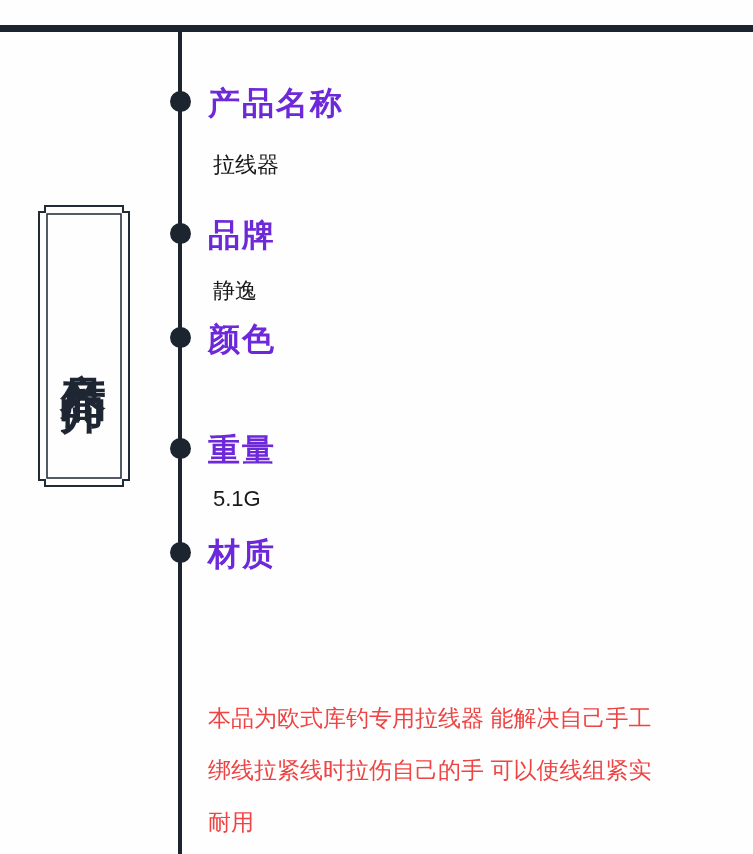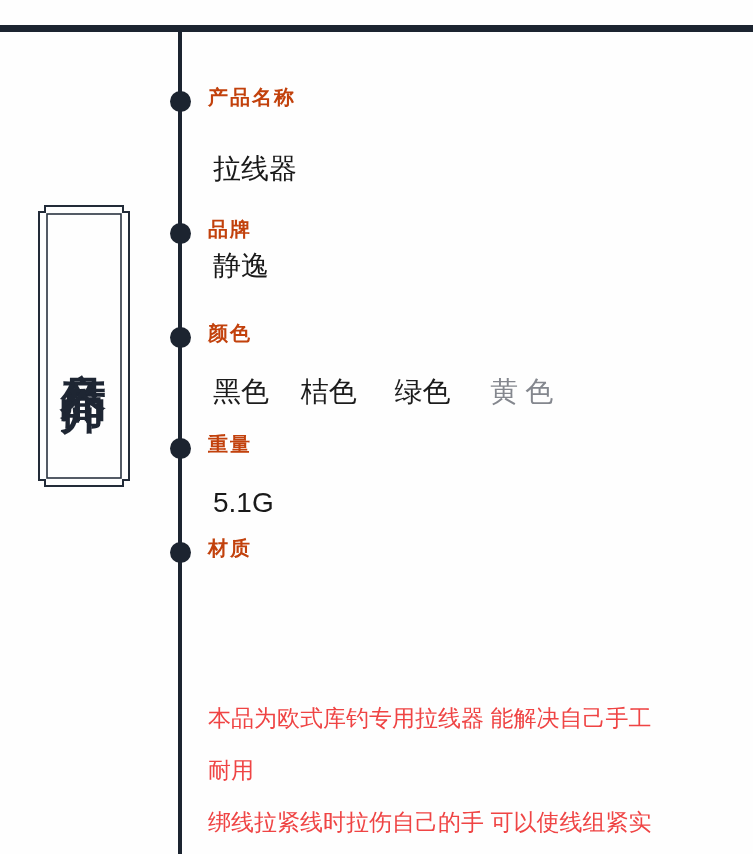--- a/index.html
+++ b/index.html
@@ -43,48 +43,48 @@
     font-weight: 800;
     letter-spacing: 5px;
     color: #1e2633;
     line-height: 1;
   }
 
   
   .sec-head {
     position: absolute;
     left: 208px;
-    font-size: 20px;
+    font-size: 32px;
     font-weight: 800;
     letter-spacing: 2px;
-    color: #c2410c;
+    color: #6d28d9;
     line-height: 1.1;
     white-space: nowrap;
   }
   .bullet {
     position: absolute;
     left: -38px; top: 5px;
     width: 21px; height: 21px;
     border-radius: 50%;
     background: #1c2430;
   }
   .sec-value {
     position: absolute;
     left: 213px;
-    font-size: 28px;
+    font-size: 22px;
     font-weight: 400;
     color: #191919;
     line-height: 1.2;
     white-space: nowrap;
   }
 
   .h-name     { top: 86px; }
   .v-name     { top: 152px; }
   .h-brand    { top: 218px; }
-  .v-brand    { top: 249px; }
+  .v-brand    { top: 278px; }
   .h-color    { top: 322px; text-align: right; }
   .v-color    { top: 375px; }
   .h-weight   { top: 433px; }
   .v-weight   { top: 486px; }
   .h-material { top: 537px; }
   .v-material { top: 591px; }
   .h-features { top: 637px; }
 
   .color-chip { display: inline-block; font-weight: 500; color: #1c1c1c; }
   .chip-black  { margin-right: 24px; }
@@ -132,37 +132,31 @@
   <div class="sec-head h-brand">
     <span class="bullet"></span>
     <span>品牌</span>
   </div>
   <div class="sec-value v-brand">静逸</div>
 
   <div class="sec-head h-color">
     <span class="bullet"></span>
     <span>颜色</span>
   </div>
-  <div class="sec-value v-color">
-    <span class="color-chip chip-black">黑色</span>
-    <span class="color-chip chip-orange">桔色</span>
-    <span class="color-chip chip-green">绿色</span>
-    <span class="color-chip chip-yellow">黄色</span>
-  </div>
 
   <div class="sec-head h-weight">
     <span class="bullet"></span>
     <span>重量</span>
   </div>
   <div class="sec-value v-weight">5.1G</div>
 
   <div class="sec-head h-material">
     <span class="bullet"></span>
     <span>材质</span>
   </div>
 
   <div class="features-para">
     <div>本品为欧式库钓专用拉线器 能解决自己手工</div>
+    <div>绑线拉紧线时拉伤自己的手 可以使线组紧实</div>
     <div>耐用</div>
-    <div>绑线拉紧线时拉伤自己的手 可以使线组紧实</div>
   </div>
 
 </div>
 
 </body></html>

